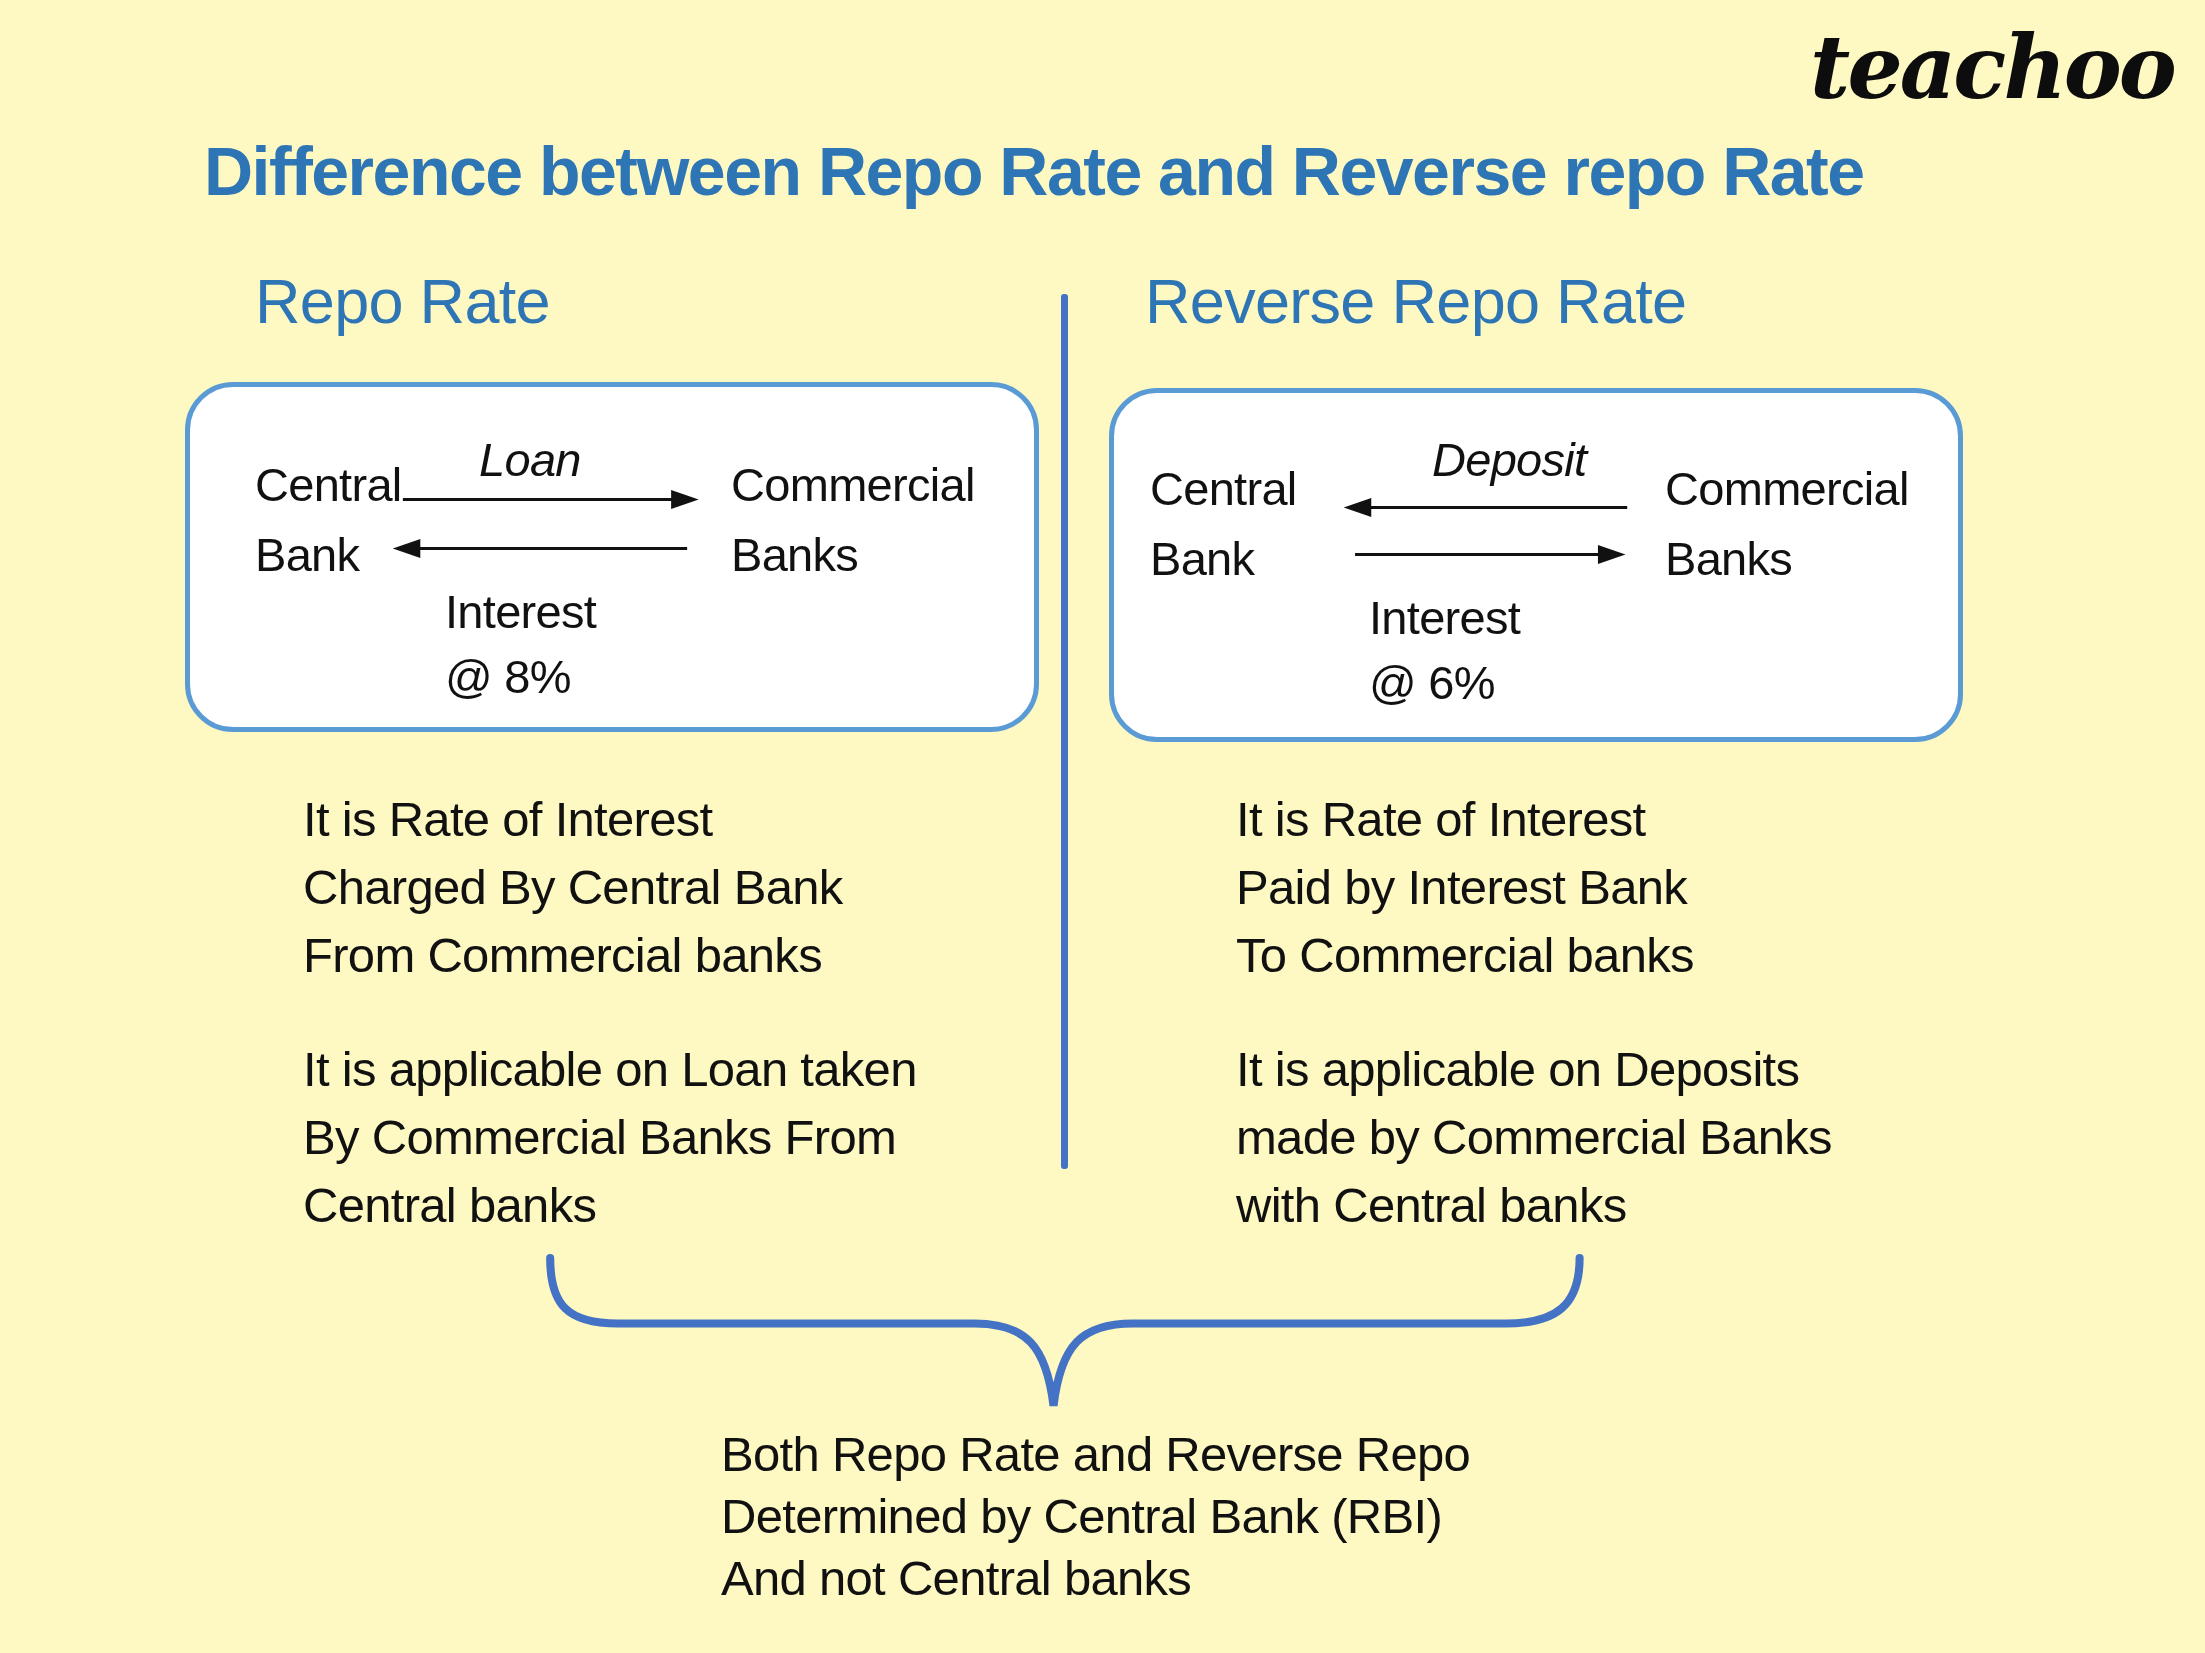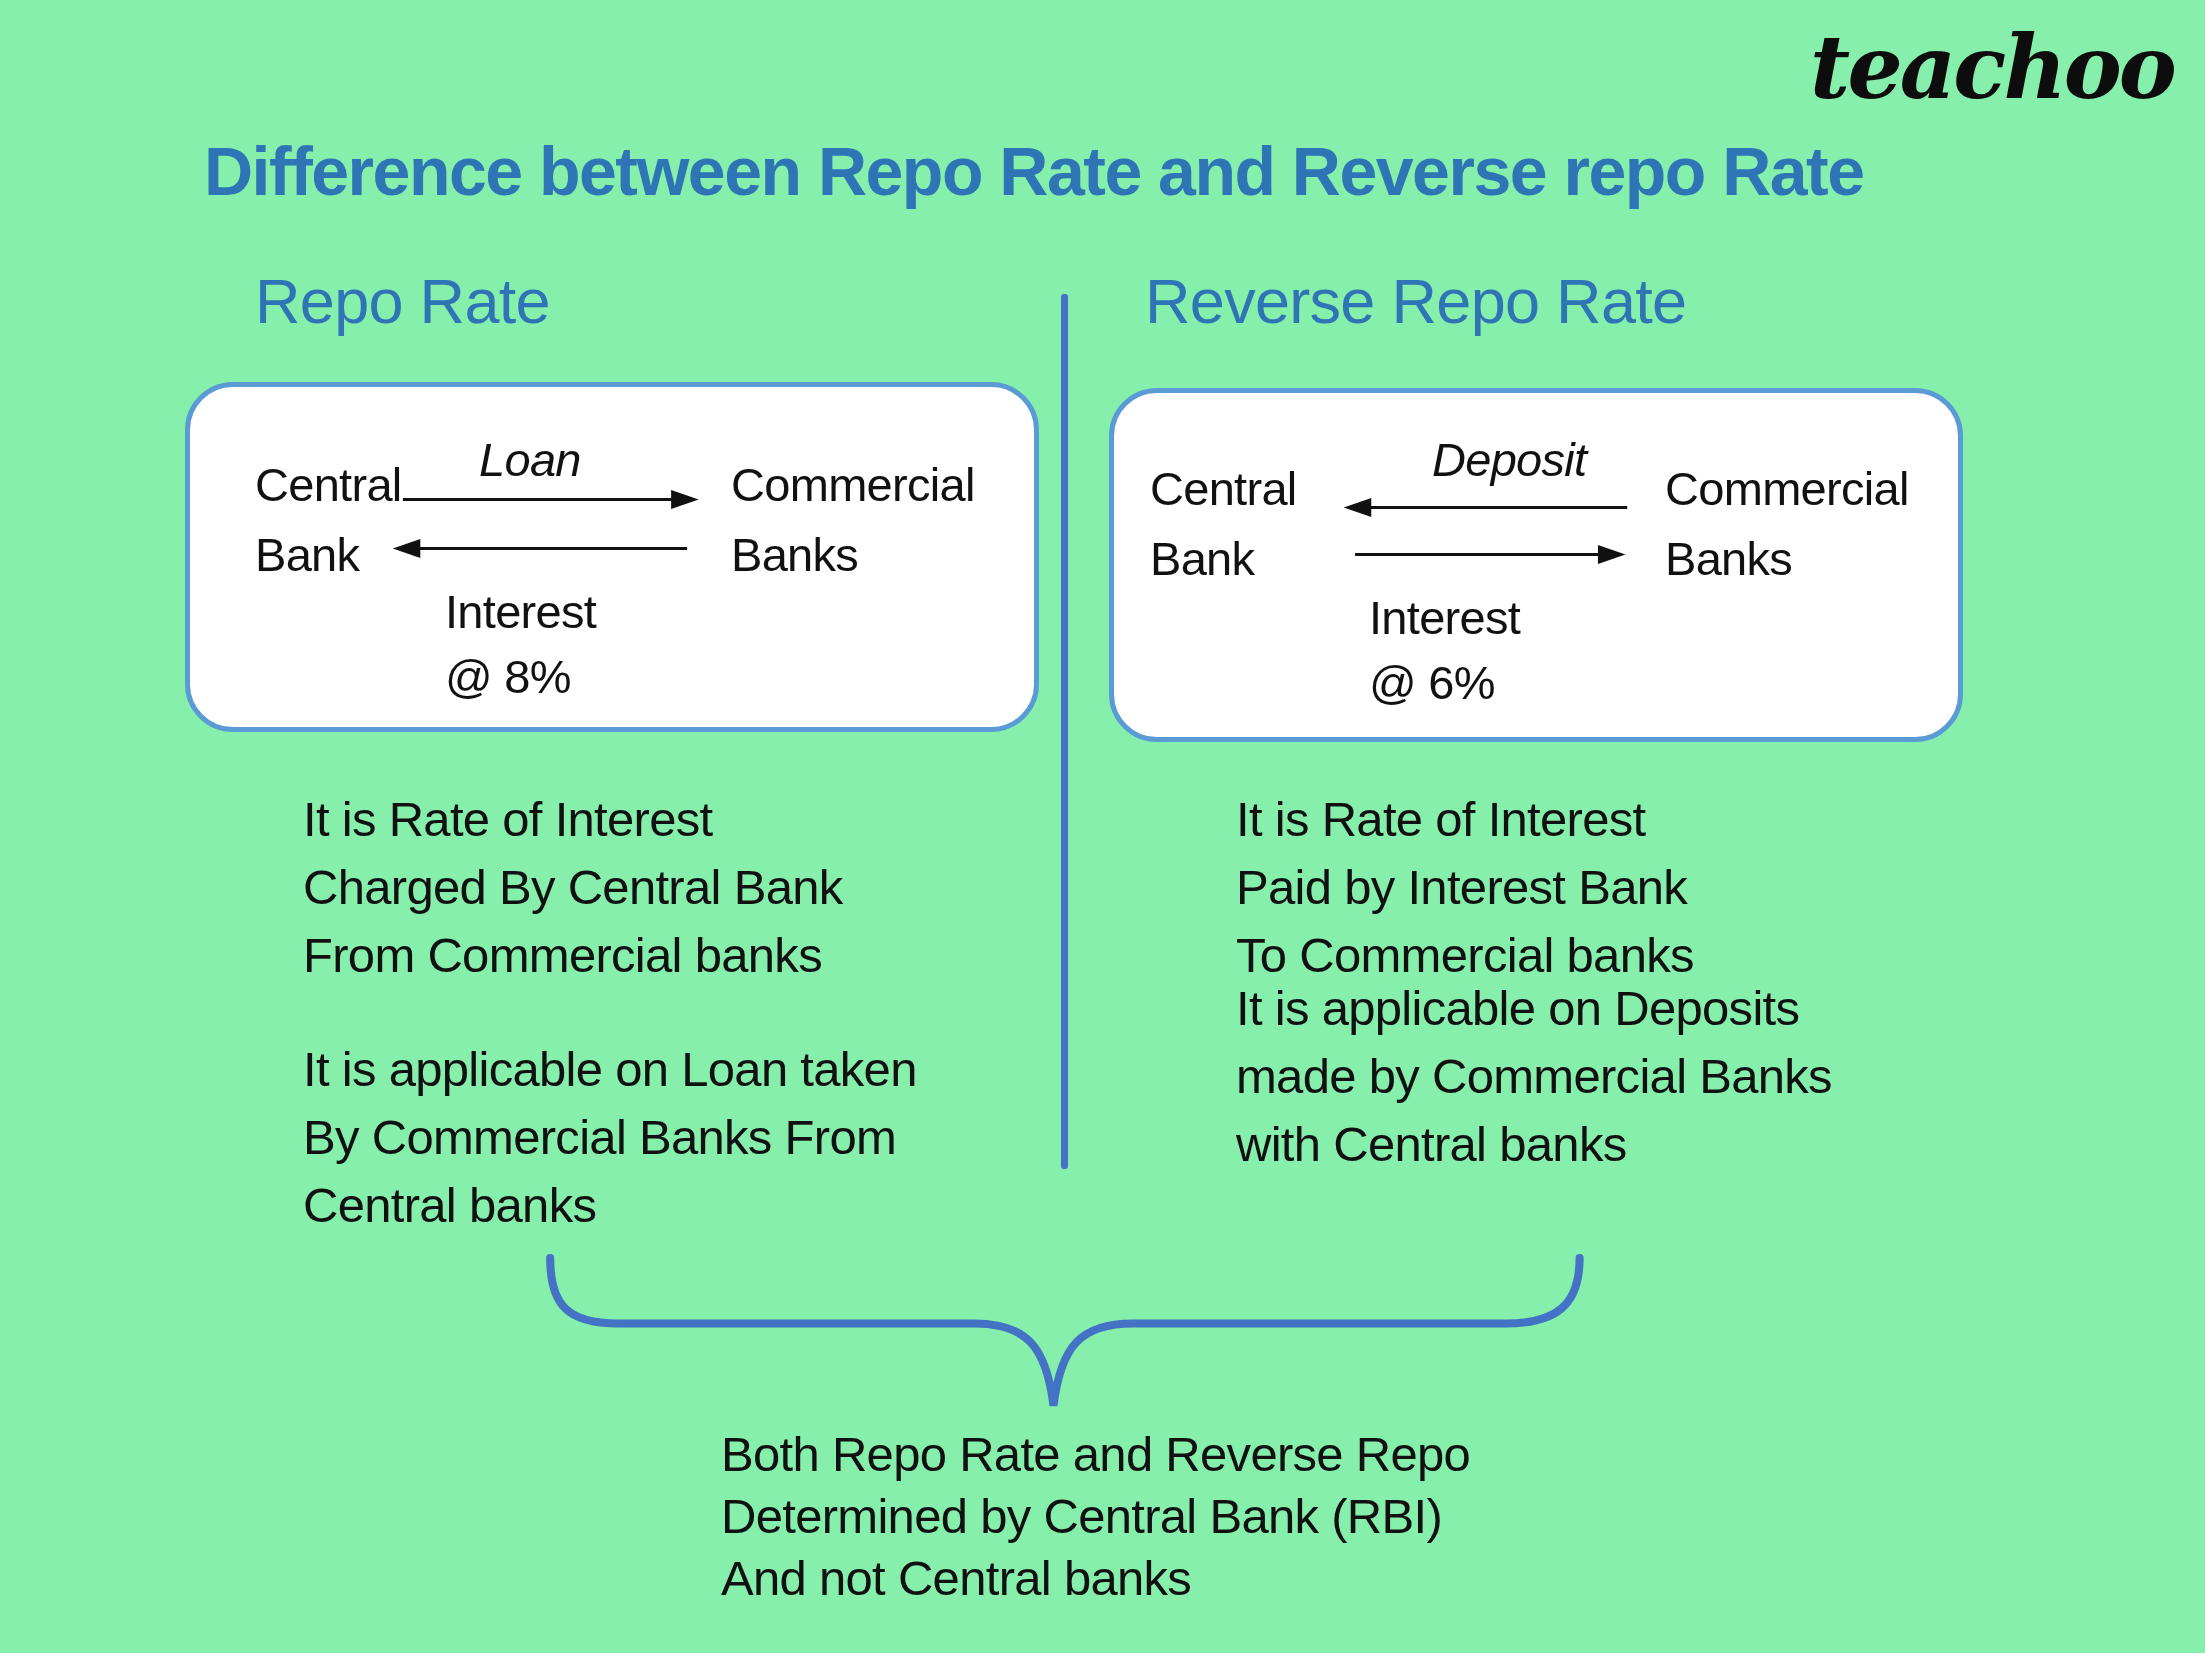--- a/index.html
+++ b/index.html
@@ -1,20 +1,20 @@
 <!DOCTYPE html>
 <html style="font-size:11.8px"><head>
 <meta charset="utf-8">
 <style>
   html,body{margin:0;padding:0;background:#ffffff;}
   .canvas{
     position:relative;
     width:2205px;
     height:1654px;
-    background:#86efac;
+    background:#fef9c3;
     font-family:"Liberation Sans", sans-serif;
     color:#111111;
     overflow:hidden;
   }
   .abs{position:absolute;}
   .logo{
     top:16px; right:31px;
     font-family:"DejaVu Serif", serif;
     font-style:italic; font-weight:bold;
     font-size:87px; color:#0d0d0d;
@@ -157,21 +157,21 @@
     <div>By Commercial Banks From</div>
     <div>Central banks</div>
   </div>
 
   <div class="abs para" style="left:1236px; top:785px;">
     <div>It is Rate of Interest</div>
     <div>Paid by Interest Bank</div>
     <div>To Commercial banks</div>
   </div>
 
-  <div class="abs para" style="left:1236px; top:974px;">
+  <div class="abs para" style="left:1236px; top:1035px;">
     <div>It is applicable on Deposits</div>
     <div>made by Commercial Banks</div>
     <div>with Central banks</div>
   </div>
 
   <svg class="abs" style="left:544px; top:1250px;" width="1044" height="169" viewBox="0 0 1420 230">
     <path d="M 8 11 C 8 75, 32 100, 100 100 L 585 100 C 655 100, 683 130, 693 212 C 703 130, 731 100, 801 100 L 1309 100 C 1377 100, 1409 75, 1409 11" fill="none" stroke="#4472C4" stroke-width="11" stroke-linecap="round"></path>
   </svg>
 
   <div class="abs footer-text">

